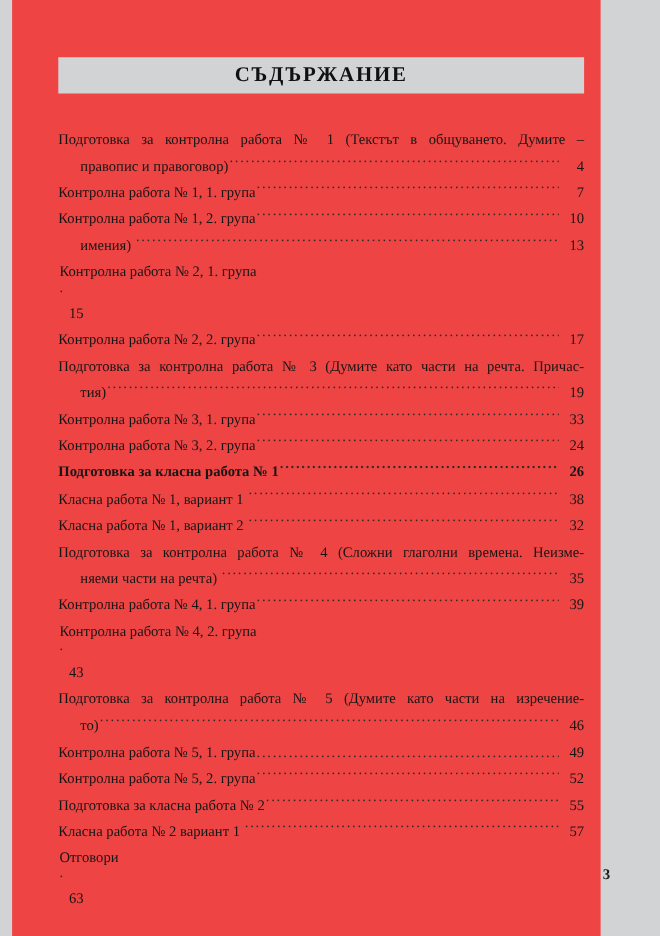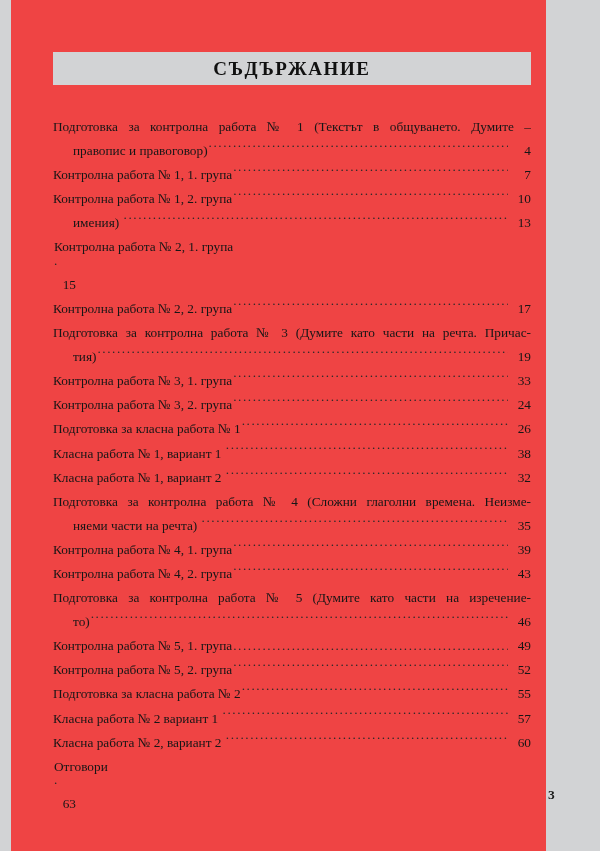--- a/index.html
+++ b/index.html
@@ -183,21 +183,21 @@
           </div>
         </div>
         <div class="toc-entry">
           <div class="entry-line" style="margin-left: -20px; width: calc(100% + 20px);">
             <span class="entry-title">Контролна работа № 3, 2. група</span>
             <span class="leader"></span>
             <span class="page-num">24</span>
           </div>
         </div>
         <div class="toc-entry">
-          <div class="entry-line" style="margin-left: -20px; width: calc(100% + 20px);">
+          <div class="entry-line" style="margin-left: -20px; width: calc(100% + 20px); font-weight: bold;">
             <span class="entry-title">Подготовка за класна работа № 1</span>
             <span class="leader"></span>
             <span class="page-num">26</span>
           </div>
         </div>
         <div class="toc-entry">
           <div class="entry-line" style="margin-left: -20px; width: calc(100% + 20px);">
             <span class="entry-title">Класна работа № 1, вариант 1 </span>
             <span class="leader"></span>
             <span class="page-num">38</span>
@@ -219,21 +219,21 @@
           </div>
         </div>
         <div class="toc-entry">
           <div class="entry-line" style="margin-left: -20px; width: calc(100% + 20px);">
             <span class="entry-title">Контролна работа № 4, 1. група</span>
             <span class="leader"></span>
             <span class="page-num">39</span>
           </div>
         </div>
         <div class="toc-entry">
-          <div class="entry-line" style="margin-left: -20px; width: calc(100% + 20px);">
+          <div class="entry-line" style="margin-left: -20px; width: calc(100% + 20px); flex-direction: column;">
             <span class="entry-title">Контролна работа № 4, 2. група</span>
             <span class="leader"></span>
             <span class="page-num">43</span>
           </div>
         </div>
         <div class="toc-entry">
           <div class="wrap-first" style="margin-left: -20px; width: calc(100% + 20px);">Подготовка за контролна работа № 5 (Думите като части на изречение-</div>
           <div class="entry-line">
             <span class="entry-title">то)</span>
             <span class="leader"></span>
@@ -262,27 +262,20 @@
           </div>
         </div>
         <div class="toc-entry">
           <div class="entry-line" style="margin-left: -20px; width: calc(100% + 20px);">
             <span class="entry-title">Класна работа № 2 вариант 1 </span>
             <span class="leader"></span>
             <span class="page-num">57</span>
           </div>
         </div>
         <div class="toc-entry">
-          <div class="entry-line" style="margin-left: -20px; width: calc(100% + 20px);">
-            <span class="entry-title">Класна работа № 2, вариант 2 </span>
-            <span class="leader"></span>
-            <span class="page-num">60</span>
-          </div>
-        </div>
-        <div class="toc-entry">
           <div class="entry-line" style="margin-left: -20px; width: calc(100% + 20px); flex-direction: column;">
             <span class="entry-title">Отговори </span>
             <span class="leader"></span>
             <span class="page-num">63</span>
           </div>
         </div>
       </div>
 
   </div>
 </div>

